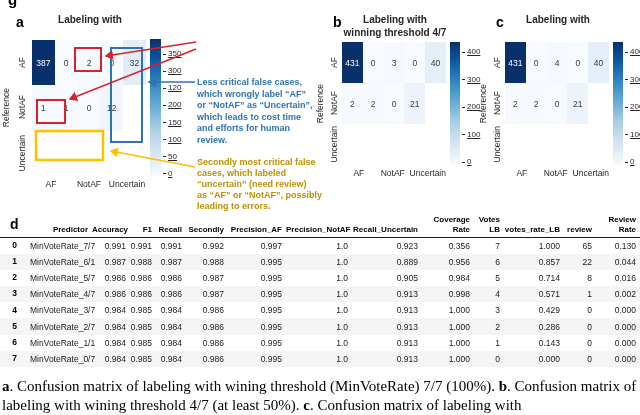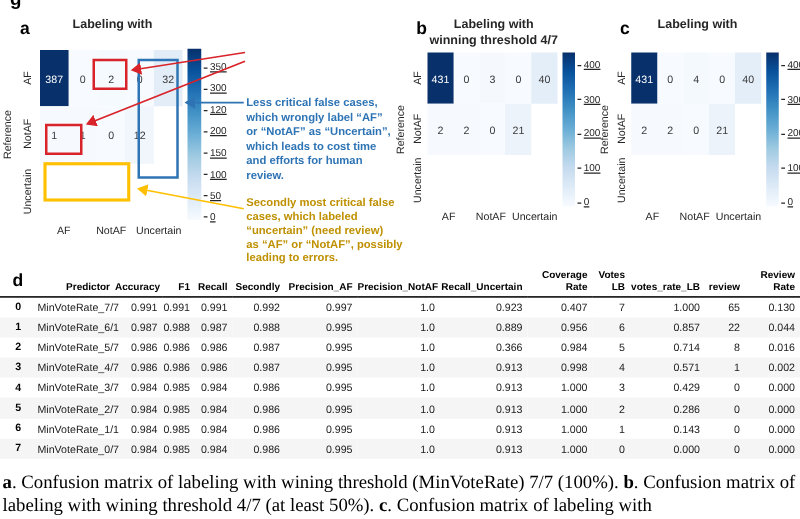--- a/index.html
+++ b/index.html
@@ -312,21 +312,21 @@
         <tr>
           <th>0</th>
           <td>MinVoteRate_7/7</td>
           <td>0.991</td>
           <td>0.991</td>
           <td>0.991</td>
           <td>0.992</td>
           <td>0.997</td>
           <td>1.0</td>
           <td>0.923</td>
-          <td>0.407</td>
+          <td>0.356</td>
           <td>7</td>
           <td>1.000</td>
           <td>65</td>
           <td>0.130</td>
         </tr>
 
         <tr>
           <th>1</th>
           <td>MinVoteRate_6/1</td>
           <td>0.987</td>
@@ -345,21 +345,21 @@
 
         <tr>
           <th>2</th>
           <td>MinVoteRate_5/7</td>
           <td>0.986</td>
           <td>0.986</td>
           <td>0.986</td>
           <td>0.987</td>
           <td>0.995</td>
           <td>1.0</td>
-          <td>0.366</td>
+          <td>0.905</td>
           <td>0.984</td>
           <td>5</td>
           <td>0.714</td>
           <td>8</td>
           <td>0.016</td>
         </tr>
 
         <tr>
           <th>3</th>
           <td>MinVoteRate_4/7</td>

